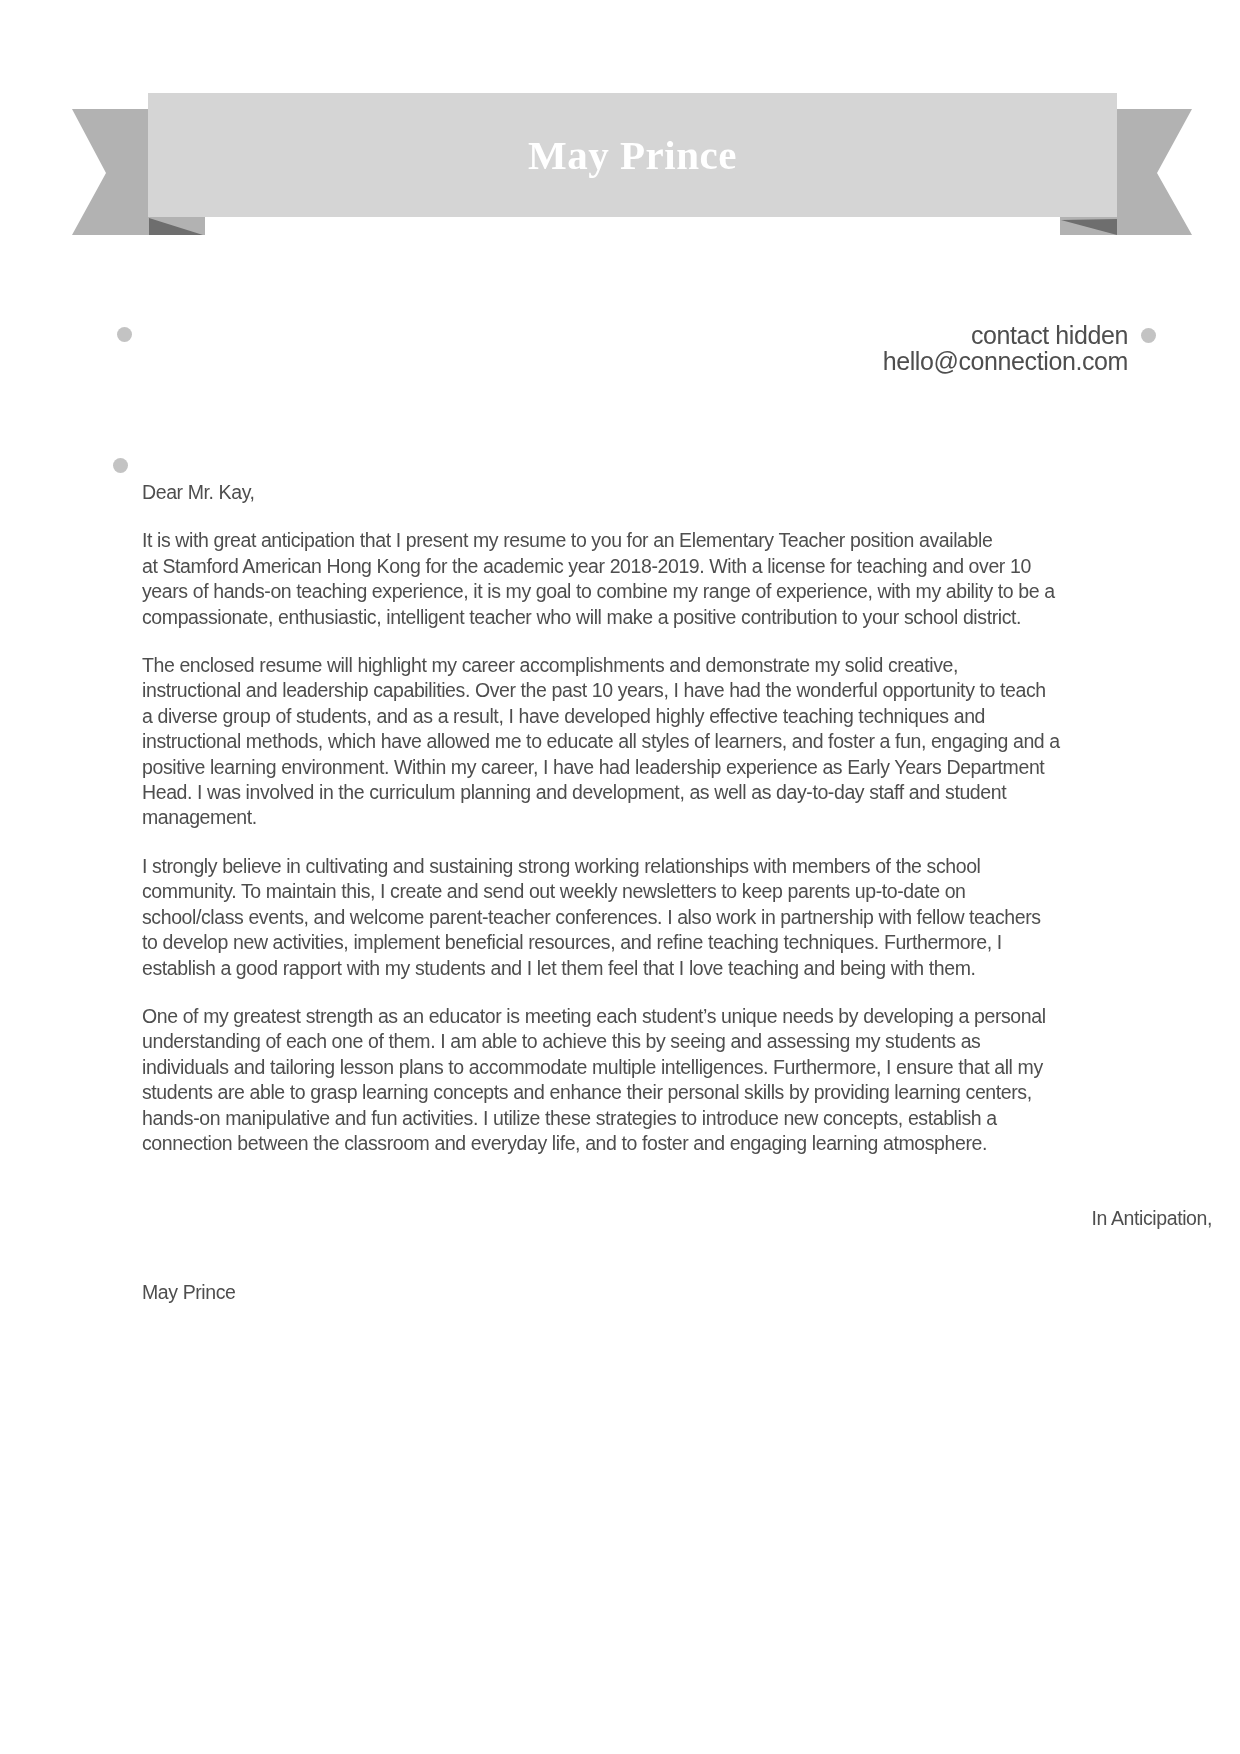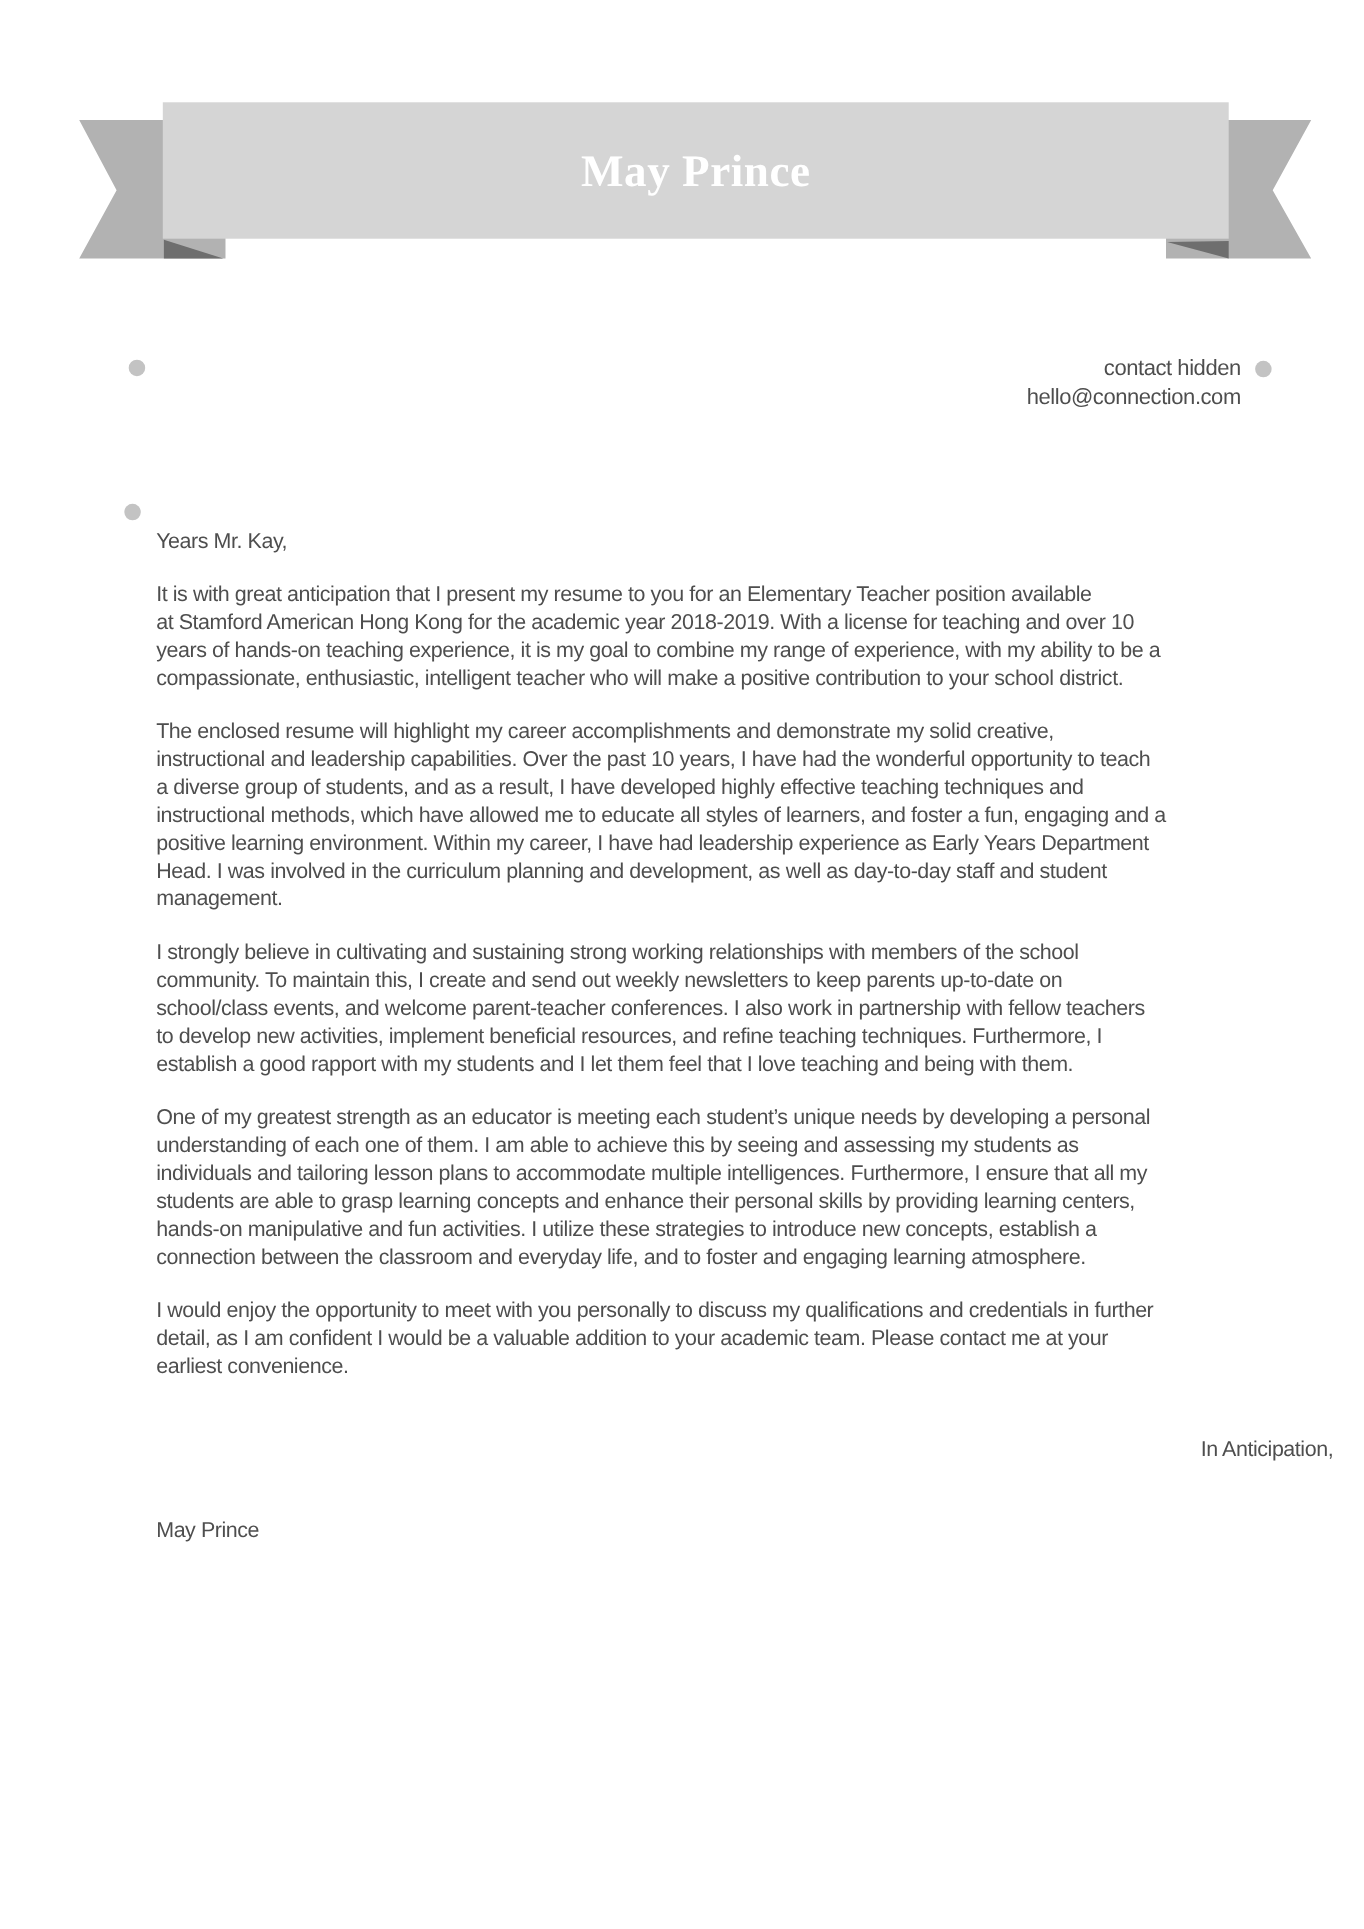--- a/index.html
+++ b/index.html
@@ -42,21 +42,21 @@
     background: var(--dot, #c3c3c3);
   }
   .dot-1 { left: 117px; top: 293px; }
   .dot-2 { left: 1141px; top: 294px; }
   .dot-3 { left: 113px; top: 424px; }
   .contact-block {
     position: absolute;
     top: 289px;
     right: 112px;
     text-align: right;
-    font-size: 20px;
+    font-size: 25px;
     line-height: 25.5px;
     letter-spacing: -0.4px;
     color: var(--text, #4e4e4e);
   }
   .letter-body {
     position: absolute;
     left: 142px;
     top: 446px;
     width: 1070px;
     font-size: 19.5px;
@@ -89,21 +89,21 @@
   <span class="dot dot-1"></span>
   <span class="dot dot-2"></span>
   <span class="dot dot-3"></span>
 
   <div class="contact-block">
     <div>contact hidden</div>
     <div>hello@connection.com</div>
   </div>
 
   <div class="letter-body">
-    <p>Years Mr. Kay,</p>
+    <p>Dear Mr. Kay,</p>
     <p>It is with great anticipation that I present my resume to you for an Elementary Teacher position available
 at Stamford American Hong Kong for the academic year 2018-2019. With a license for teaching and over 10
 years of hands-on teaching experience, it is my goal to combine my range of experience, with my ability to be a
 compassionate, enthusiastic, intelligent teacher who will make a positive contribution to your school district.</p>
     <p>The enclosed resume will highlight my career accomplishments and demonstrate my solid creative,
 instructional and leadership capabilities. Over the past 10 years, I have had the wonderful opportunity to teach
 a diverse group of students, and as a result, I have developed highly effective teaching techniques and
 instructional methods, which have allowed me to educate all styles of learners, and foster a fun, engaging and a
 positive learning environment. Within my career, I have had leadership experience as Early Years Department
 Head. I was involved in the curriculum planning and development, as well as day-to-day staff and student
@@ -112,20 +112,17 @@
 community. To maintain this, I create and send out weekly newsletters to keep parents up-to-date on
 school/class events, and welcome parent-teacher conferences. I also work in partnership with fellow teachers
 to develop new activities, implement beneficial resources, and refine teaching techniques. Furthermore, I
 establish a good rapport with my students and I let them feel that I love teaching and being with them.</p>
     <p>One of my greatest strength as an educator is meeting each student’s unique needs by developing a personal
 understanding of each one of them. I am able to achieve this by seeing and assessing my students as
 individuals and tailoring lesson plans to accommodate multiple intelligences. Furthermore, I ensure that all my
 students are able to grasp learning concepts and enhance their personal skills by providing learning centers,
 hands-on manipulative and fun activities. I utilize these strategies to introduce new concepts, establish a
 connection between the classroom and everyday life, and to foster and engaging learning atmosphere.</p>
-    <p>I would enjoy the opportunity to meet with you personally to discuss my qualifications and credentials in further
-detail, as I am confident I would be a valuable addition to your academic team. Please contact me at your
-earliest convenience.</p>
     <p class="letter-closing">In Anticipation,</p>
     <p class="letter-signature">May Prince</p>
   </div>
 
 </div>
 
 </body></html>

